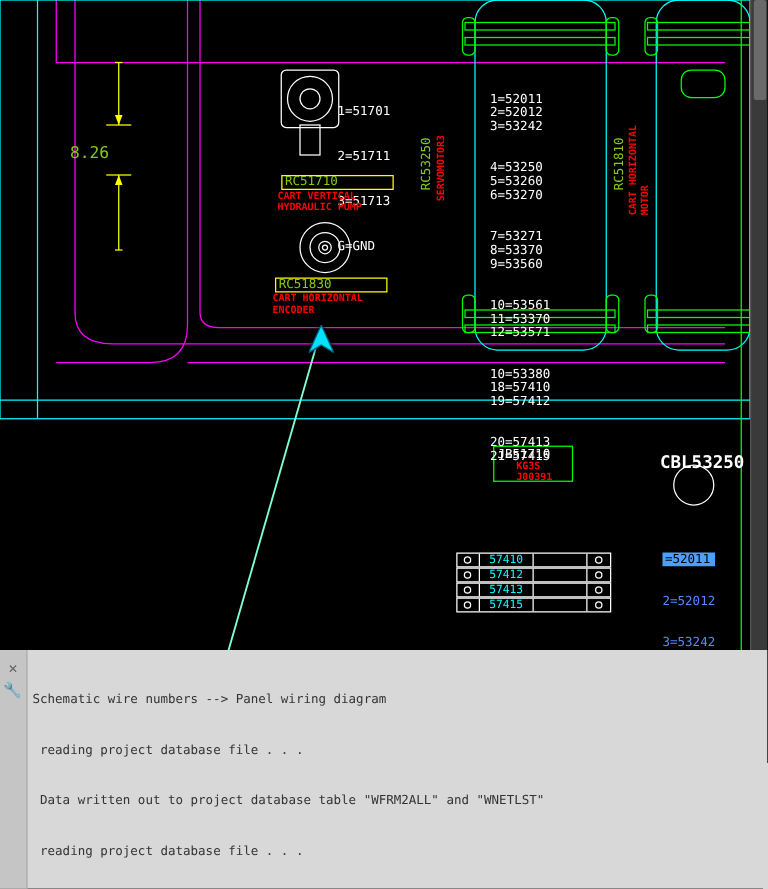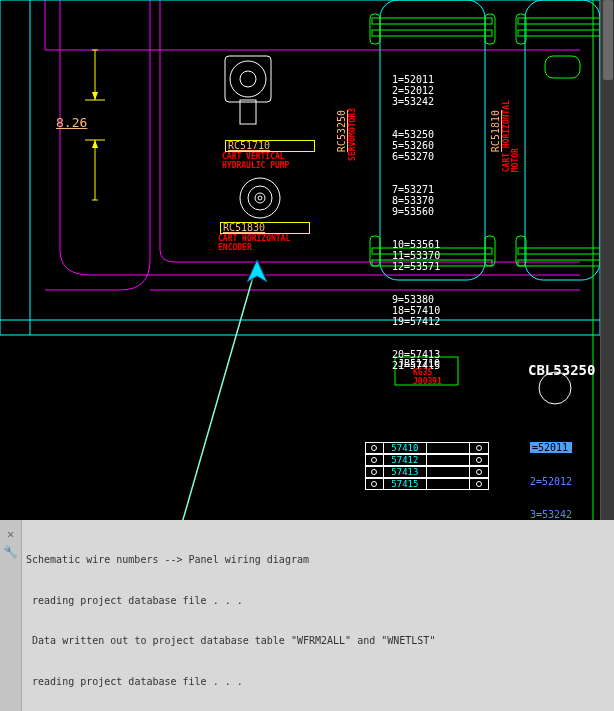--- a/index.html
+++ b/index.html
@@ -19,21 +19,21 @@
     overflow: hidden;
     font-size: 9px;
   }
   .cad-line-cyan { stroke: #00ffff; stroke-width: 1; fill: none; }
   .cad-line-magenta { stroke: #ff00ff; stroke-width: 1; fill: none; }
   .cad-line-yellow { stroke: #ffff00; stroke-width: 1; fill: none; }
   .cad-line-green { stroke: #00ff00; stroke-width: 1; fill: none; }
   .cad-line-white { stroke: #ffffff; stroke-width: 1; fill: none; }
 
   .txt { position: absolute; white-space: pre; font-family: monospace; }
-  .txt-yellow { color: #fdba74; text-decoration: underline; }
+  .txt-yellow { color: #84cc16; }
   .txt-white { color: #ffffff; }
   .txt-red { color: #ff0000; font-weight: bold; }
   .txt-blue { color: #5588ff; }
   .txt-cyan { color: #00ffff; }
 
   .cursor-arrow {
     position: absolute;
     left: 247px;
     top: 260px;
     z-index: 50;
@@ -186,20 +186,26 @@
 
     <circle class="cad-line-white" cx="555" cy="388" r="16"></circle>
 
     <line class="cad-line-green" x1="593" y1="0" x2="593" y2="520"></line>
 
     <rect class="cad-line-green" x="395" y="357" width="63" height="28"></rect>
   </svg>
 
   <div class="txt txt-yellow" style="left:56px;top:115px;font-size:13px">8.26</div>
 
+  <div class="txt txt-white" style="left:270px;top:60px;line-height:12px;font-size:10px">
+    <div>1=51701</div>
+    <div>2=51711</div>
+    <div>3=51713</div>
+    <div>G=GND</div>
+  </div>
 
   <div class="yellow-box" style="left:225px;top:140px;width:90px;height:12px"></div>
   <div class="txt txt-yellow" style="left:228px;top:140px;font-size:10px">RC51710</div>
   <div class="txt txt-red" style="left:222px;top:152px;font-size:8px;line-height:9px">CART VERTICAL
 HYDRAULIC PUMP</div>
 
   <div class="yellow-box" style="left:220px;top:222px;width:90px;height:12px"></div>
   <div class="txt txt-yellow" style="left:223px;top:222px;font-size:10px">RC51830</div>
   <div class="txt txt-red" style="left:218px;top:234px;font-size:8px;line-height:9px">CART HORIZONTAL
 ENCODER</div>
@@ -209,21 +215,21 @@
 
   <div class="txt txt-yellow vtxt" style="left:490px;top:110px;font-size:10px">RC51810</div>
   <div class="txt txt-red vtxt" style="left:502px;top:100px;font-size:8px;line-height:9px">CART HORIZONTAL
 MOTOR</div>
 
   <div class="txt txt-white" style="left:392px;top:52px;line-height:11px;font-size:10px">
     <div>1=52011</div><div>2=52012</div><div>3=53242</div>
     <div>4=53250</div><div>5=53260</div><div>6=53270</div>
     <div>7=53271</div><div>8=53370</div><div>9=53560</div>
     <div>10=53561</div><div>11=53370</div><div>12=53571</div>
-    <div>9=53380</div><div>18=57410</div><div>19=57412</div>
+    <div>10=53380</div><div>18=57410</div><div>19=57412</div>
     <div>20=57413</div><div>21=57415</div>
   </div>
 
 
   <div class="txt txt-white" style="left:398px;top:358px;font-size:10px">JB51710</div>
   <div class="txt txt-red" style="left:413px;top:368px;font-size:8px;line-height:9px">KG3S
 J00391</div>
 
   <div class="txt txt-white" style="left:528px;top:362px;font-size:14px;font-weight:bold">CBL53250</div>
 

